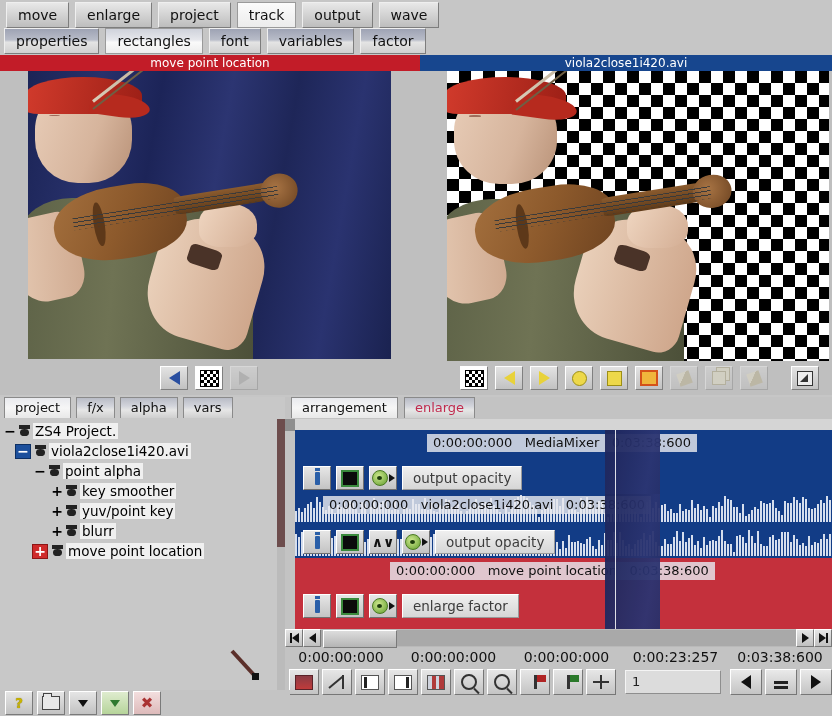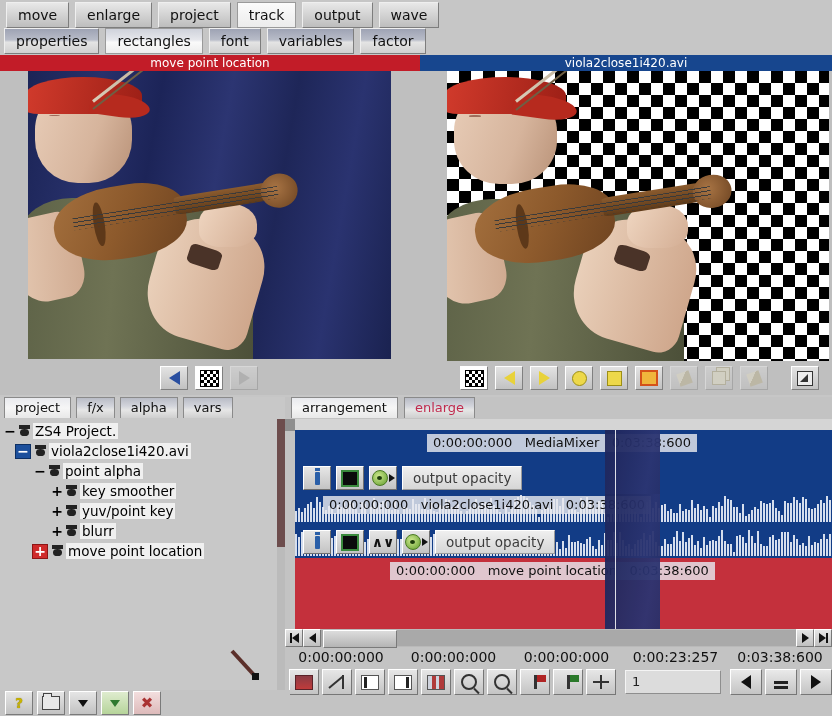--- a/index.html
+++ b/index.html
@@ -931,20 +931,33 @@
           <div class="inner">
             <div class="photo" style="position:absolute;inset:0;">
               <div class="bg"></div>
               <div class="person"></div>
               <div class="viola"></div>
               <div class="bow"></div>
             </div>
           </div>
         </div>
         <div class="playhead" style="left:320px;"></div>
+        <div class="fxrow" style="left:8px;top:36px;">
+          <div class="fxbtn">
+              <span class="info"></span>
+            </div>
+          <div class="fxbtn">
+              <span class="sq-in"></span>
+            </div>
+          <div class="fxbtn">
+              <span class="grn"></span>
+              <span class="arrowr"></span>
+            </div>
+          <div class="fxlabel">enlarge factor</div>
+        </div>
       </div>
     </div>
 
     <div class="hscroll">
       <div class="hsbtn">
           <span class="hsend">
             <span class="bar"></span>
             <span class="hsarrow l"></span>
           </span>
         </div>

